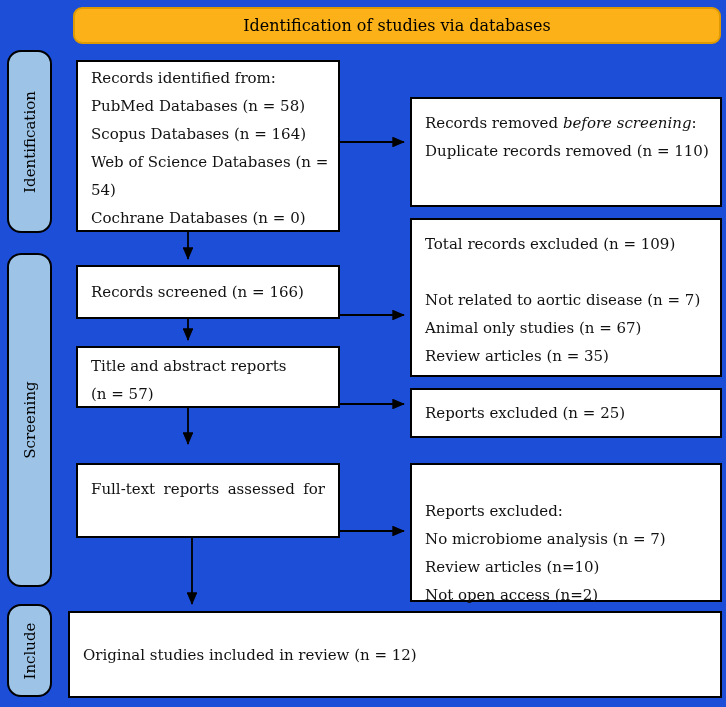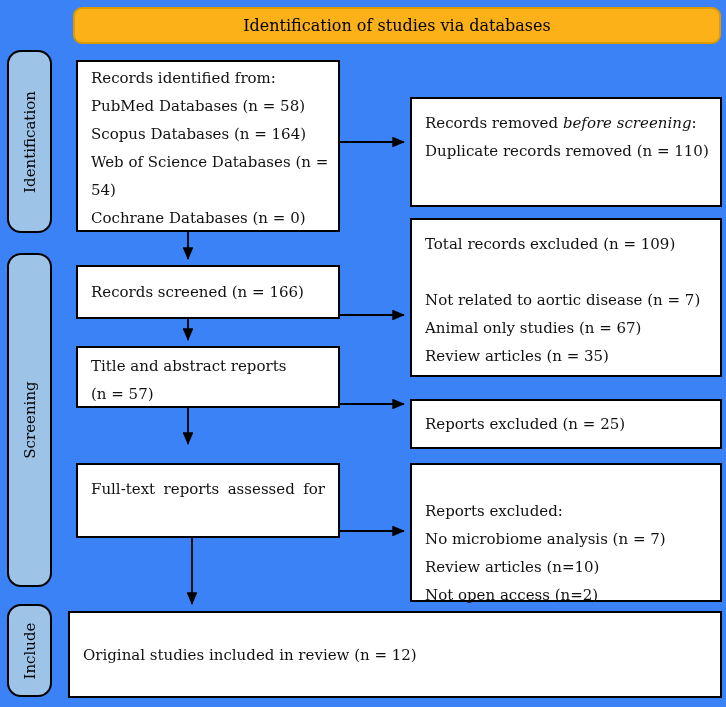--- a/index.html
+++ b/index.html
@@ -1,16 +1,16 @@
 <!DOCTYPE html>
 <html><head>
 <meta charset="utf-8">
 <style>
   html,body{margin:0;padding:0;background:#fff;}
-  #canvas{position:relative;width:726px;height:707px;background:#3b82f6;overflow:hidden;
+  #canvas{position:relative;width:726px;height:707px;background:#1d4ed8;overflow:hidden;
           font-family:"DejaVu Serif",serif;color:#111;}
 
   .banner{position:absolute;left:73px;top:7px;width:648px;height:37px;box-sizing:border-box;
           border:2px solid #DE9A00;border-radius:9px;background:#FBB117;
           display:flex;align-items:center;justify-content:center;
           font-size:16px;color:#000;}
 
   .stage{position:absolute;left:7px;width:45px;box-sizing:border-box;
          background:#9DC3E6;border:2.5px solid #000;border-radius:14px;}
   .stage span{position:absolute;top:50%;left:50%;
@@ -27,21 +27,21 @@
   .vcenter{display:flex;flex-direction:column;justify-content:center;}
 
   #box-records-identified{left:76px;top:60px;width:264px;height:172px;padding-top:2px;}
   #box-records-screened{left:76px;top:265px;width:264px;height:54px;}
   #box-title-abstract{left:76px;top:346px;width:264px;height:62px;padding-top:4px;}
   #box-fulltext{left:76px;top:463px;width:264px;height:75px;padding-top:10px;}
   #box-included{left:68px;top:611px;width:654px;height:87px;}
 
   #box-records-removed{left:410px;top:97px;width:312px;height:110px;padding-top:10px;}
   #box-total-excluded{left:410px;top:218px;width:312px;height:159px;padding-top:10px;}
-  #box-reports-excluded-screening{left:410px;top:388px;width:312px;height:50px;margin-top:11px;}
+  #box-reports-excluded-screening{left:410px;top:388px;width:312px;height:50px;}
   #box-reports-excluded-eligibility{left:410px;top:463px;width:312px;height:139px;padding-top:32px;}
 
   .italic{font-style:italic;}
 
   #connectors{position:absolute;left:0;top:0;width:726px;height:707px;pointer-events:none;}
 </style>
 </head>
 <body>
 
 <div id="canvas">

